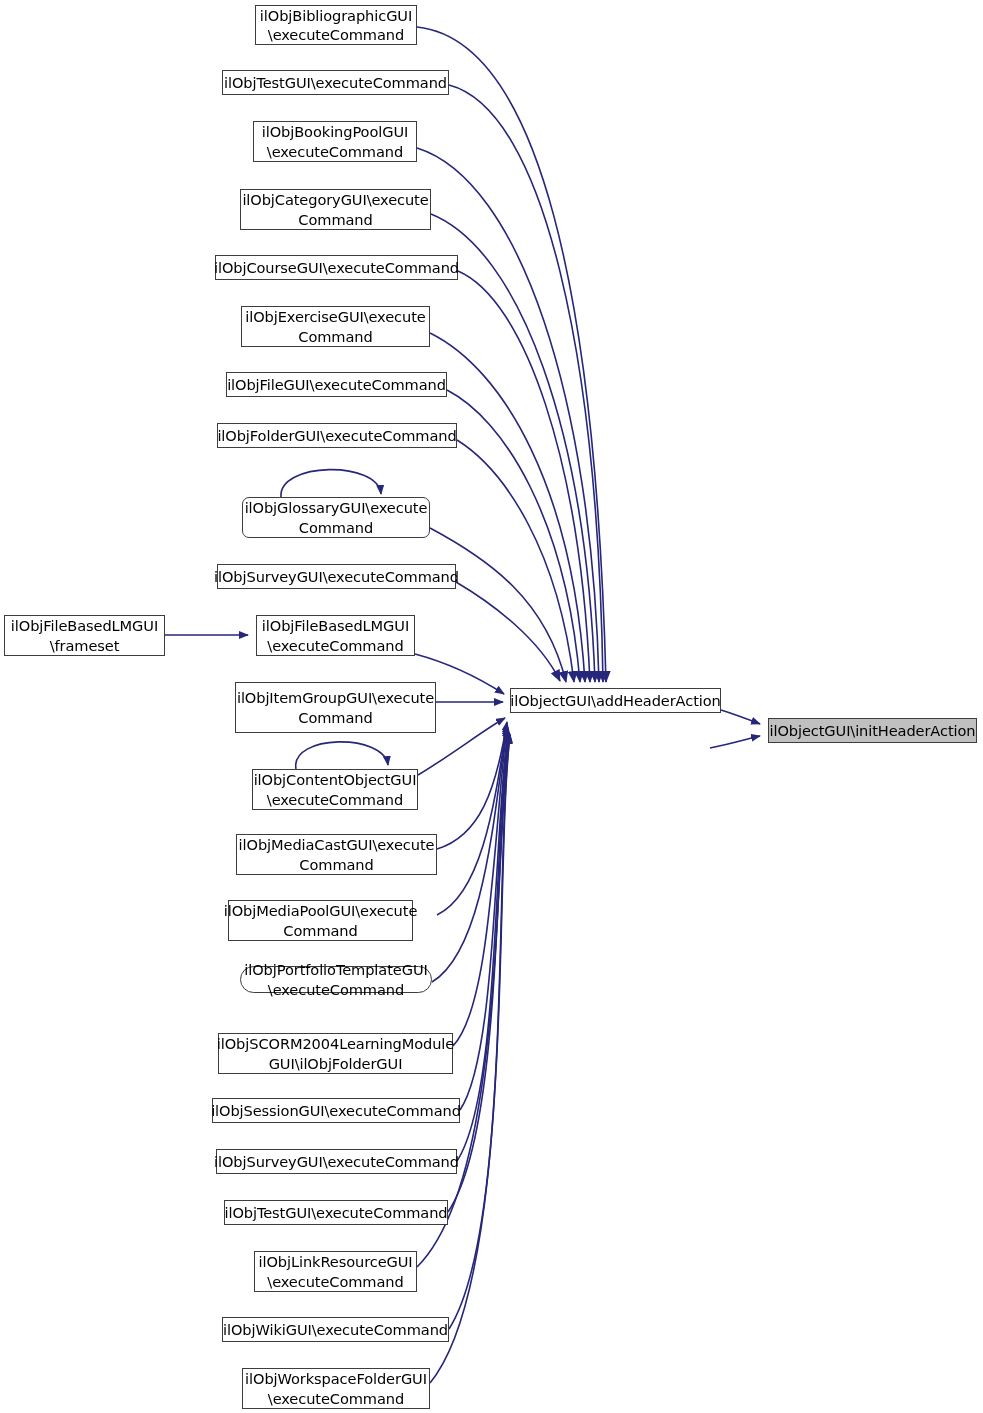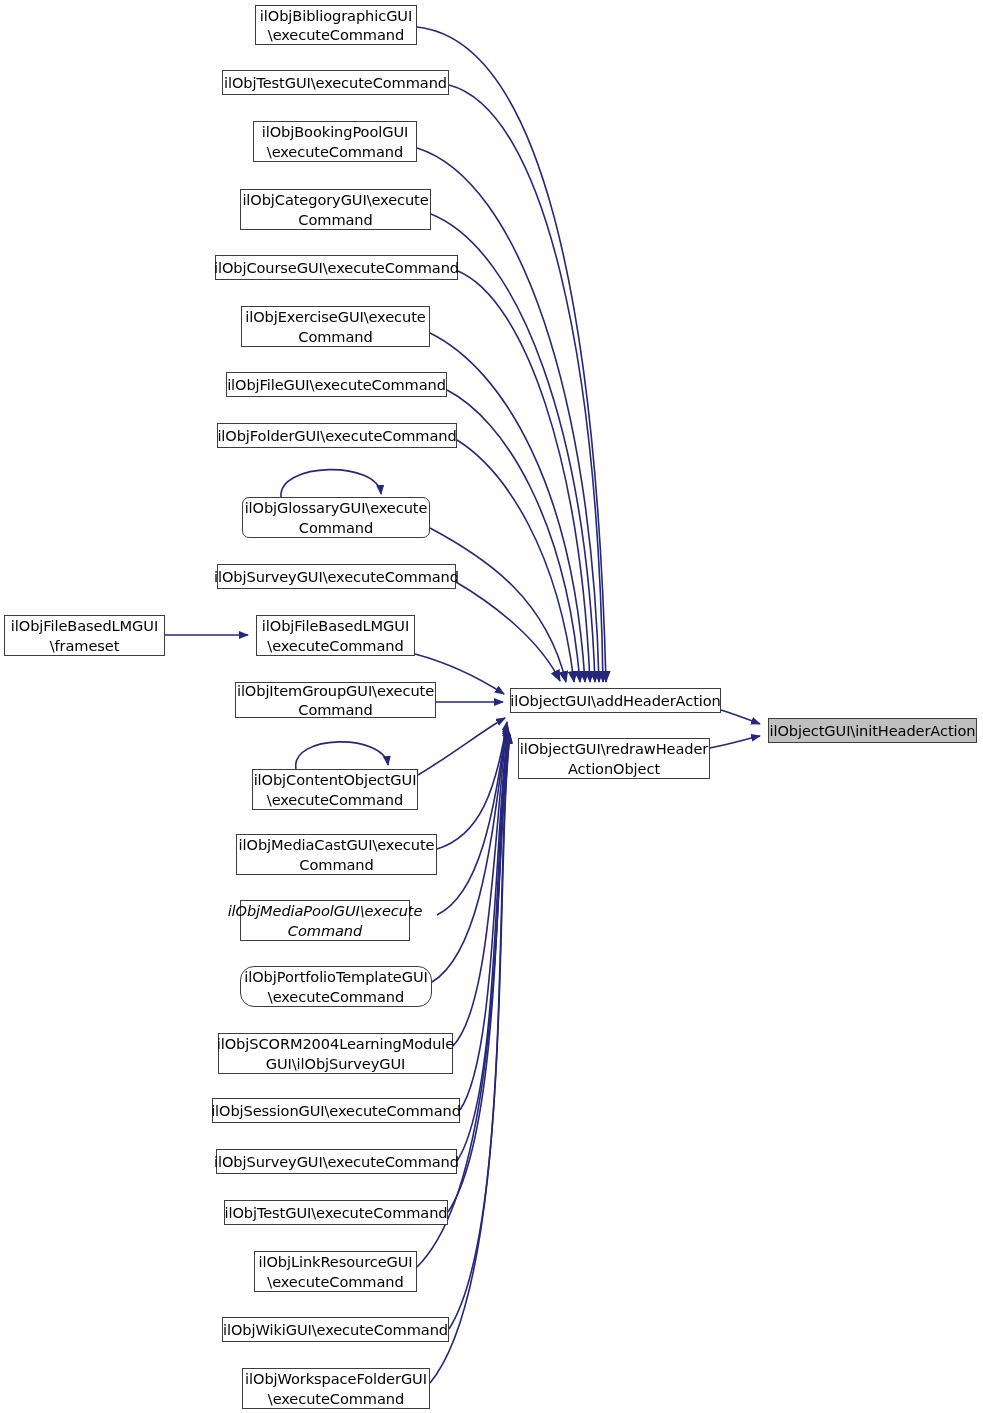--- a/index.html
+++ b/index.html
@@ -128,44 +128,42 @@
 Command</span></div>
 
   <div class="node" style="left:217px;top:564px;width:239px;height:25px;"><span>ilObjSurveyGUI\executeCommand</span></div>
 
   <div class="node" style="left:4px;top:615px;width:161px;height:41px;"><span>ilObjFileBasedLMGUI
 \frameset</span></div>
 
   <div class="node" style="left:256px;top:615px;width:159px;height:41px;"><span>ilObjFileBasedLMGUI
 \executeCommand</span></div>
 
-  <div class="node" style="left:235px;top:682px;width:201px;height:36px;"><span>ilObjItemGroupGUI\execute
+  <div class="node" style="left:235px;top:682px;width:201px;height:51px;"><span>ilObjItemGroupGUI\execute
 Command</span></div>
 
   <div class="node" style="left:510px;top:688px;width:211px;height:25px;"><span>ilObjectGUI\addHeaderAction</span></div>
 
-  <div class="node" style="left:518px;top:738px;width:192px;height:41px;"><span>ilObjectGUI\redrawHeader
-ActionObject</span></div>
 
   <div class="node highlight" style="left:768px;top:718px;width:209px;height:25px;"><span>ilObjectGUI\initHeaderAction</span></div>
 
   <div class="node" style="left:252px;top:769px;width:166px;height:41px;"><span>ilObjContentObjectGUI
 \executeCommand</span></div>
 
   <div class="node" style="left:236px;top:834px;width:201px;height:41px;"><span>ilObjMediaCastGUI\execute
 Command</span></div>
 
-  <div class="node" style="left:240px;top:900px;width:170px;height:41px;font-style:italic;"><span>ilObjMediaPoolGUI\execute
+  <div class="node" style="left:228px;top:900px;width:185px;height:41px;"><span>ilObjMediaPoolGUI\execute
 Command</span></div>
 
-  <div class="node" style="left:240px;top:966px;width:192px;height:41px;border-radius:14px;"><span>ilObjPortfolioTemplateGUI
+  <div class="node" style="left:240px;top:966px;width:192px;height:27px;border-radius:14px;"><span>ilObjPortfolioTemplateGUI
 \executeCommand</span></div>
 
   <div class="node" style="left:218px;top:1033px;width:235px;height:41px;"><span>ilObjSCORM2004LearningModule
-GUI\ilObjSurveyGUI</span></div>
+GUI\ilObjFolderGUI</span></div>
 
   <div class="node" style="left:212px;top:1098px;width:248px;height:25px;"><span>ilObjSessionGUI\executeCommand</span></div>
 
   <div class="node" style="left:216px;top:1149px;width:241px;height:25px;"><span>ilObjSurveyGUI\executeCommand</span></div>
 
   <div class="node" style="left:224px;top:1200px;width:224px;height:25px;"><span>ilObjTestGUI\executeCommand</span></div>
 
   <div class="node" style="left:254px;top:1251px;width:163px;height:41px;"><span>ilObjLinkResourceGUI
 \executeCommand</span></div>
 

